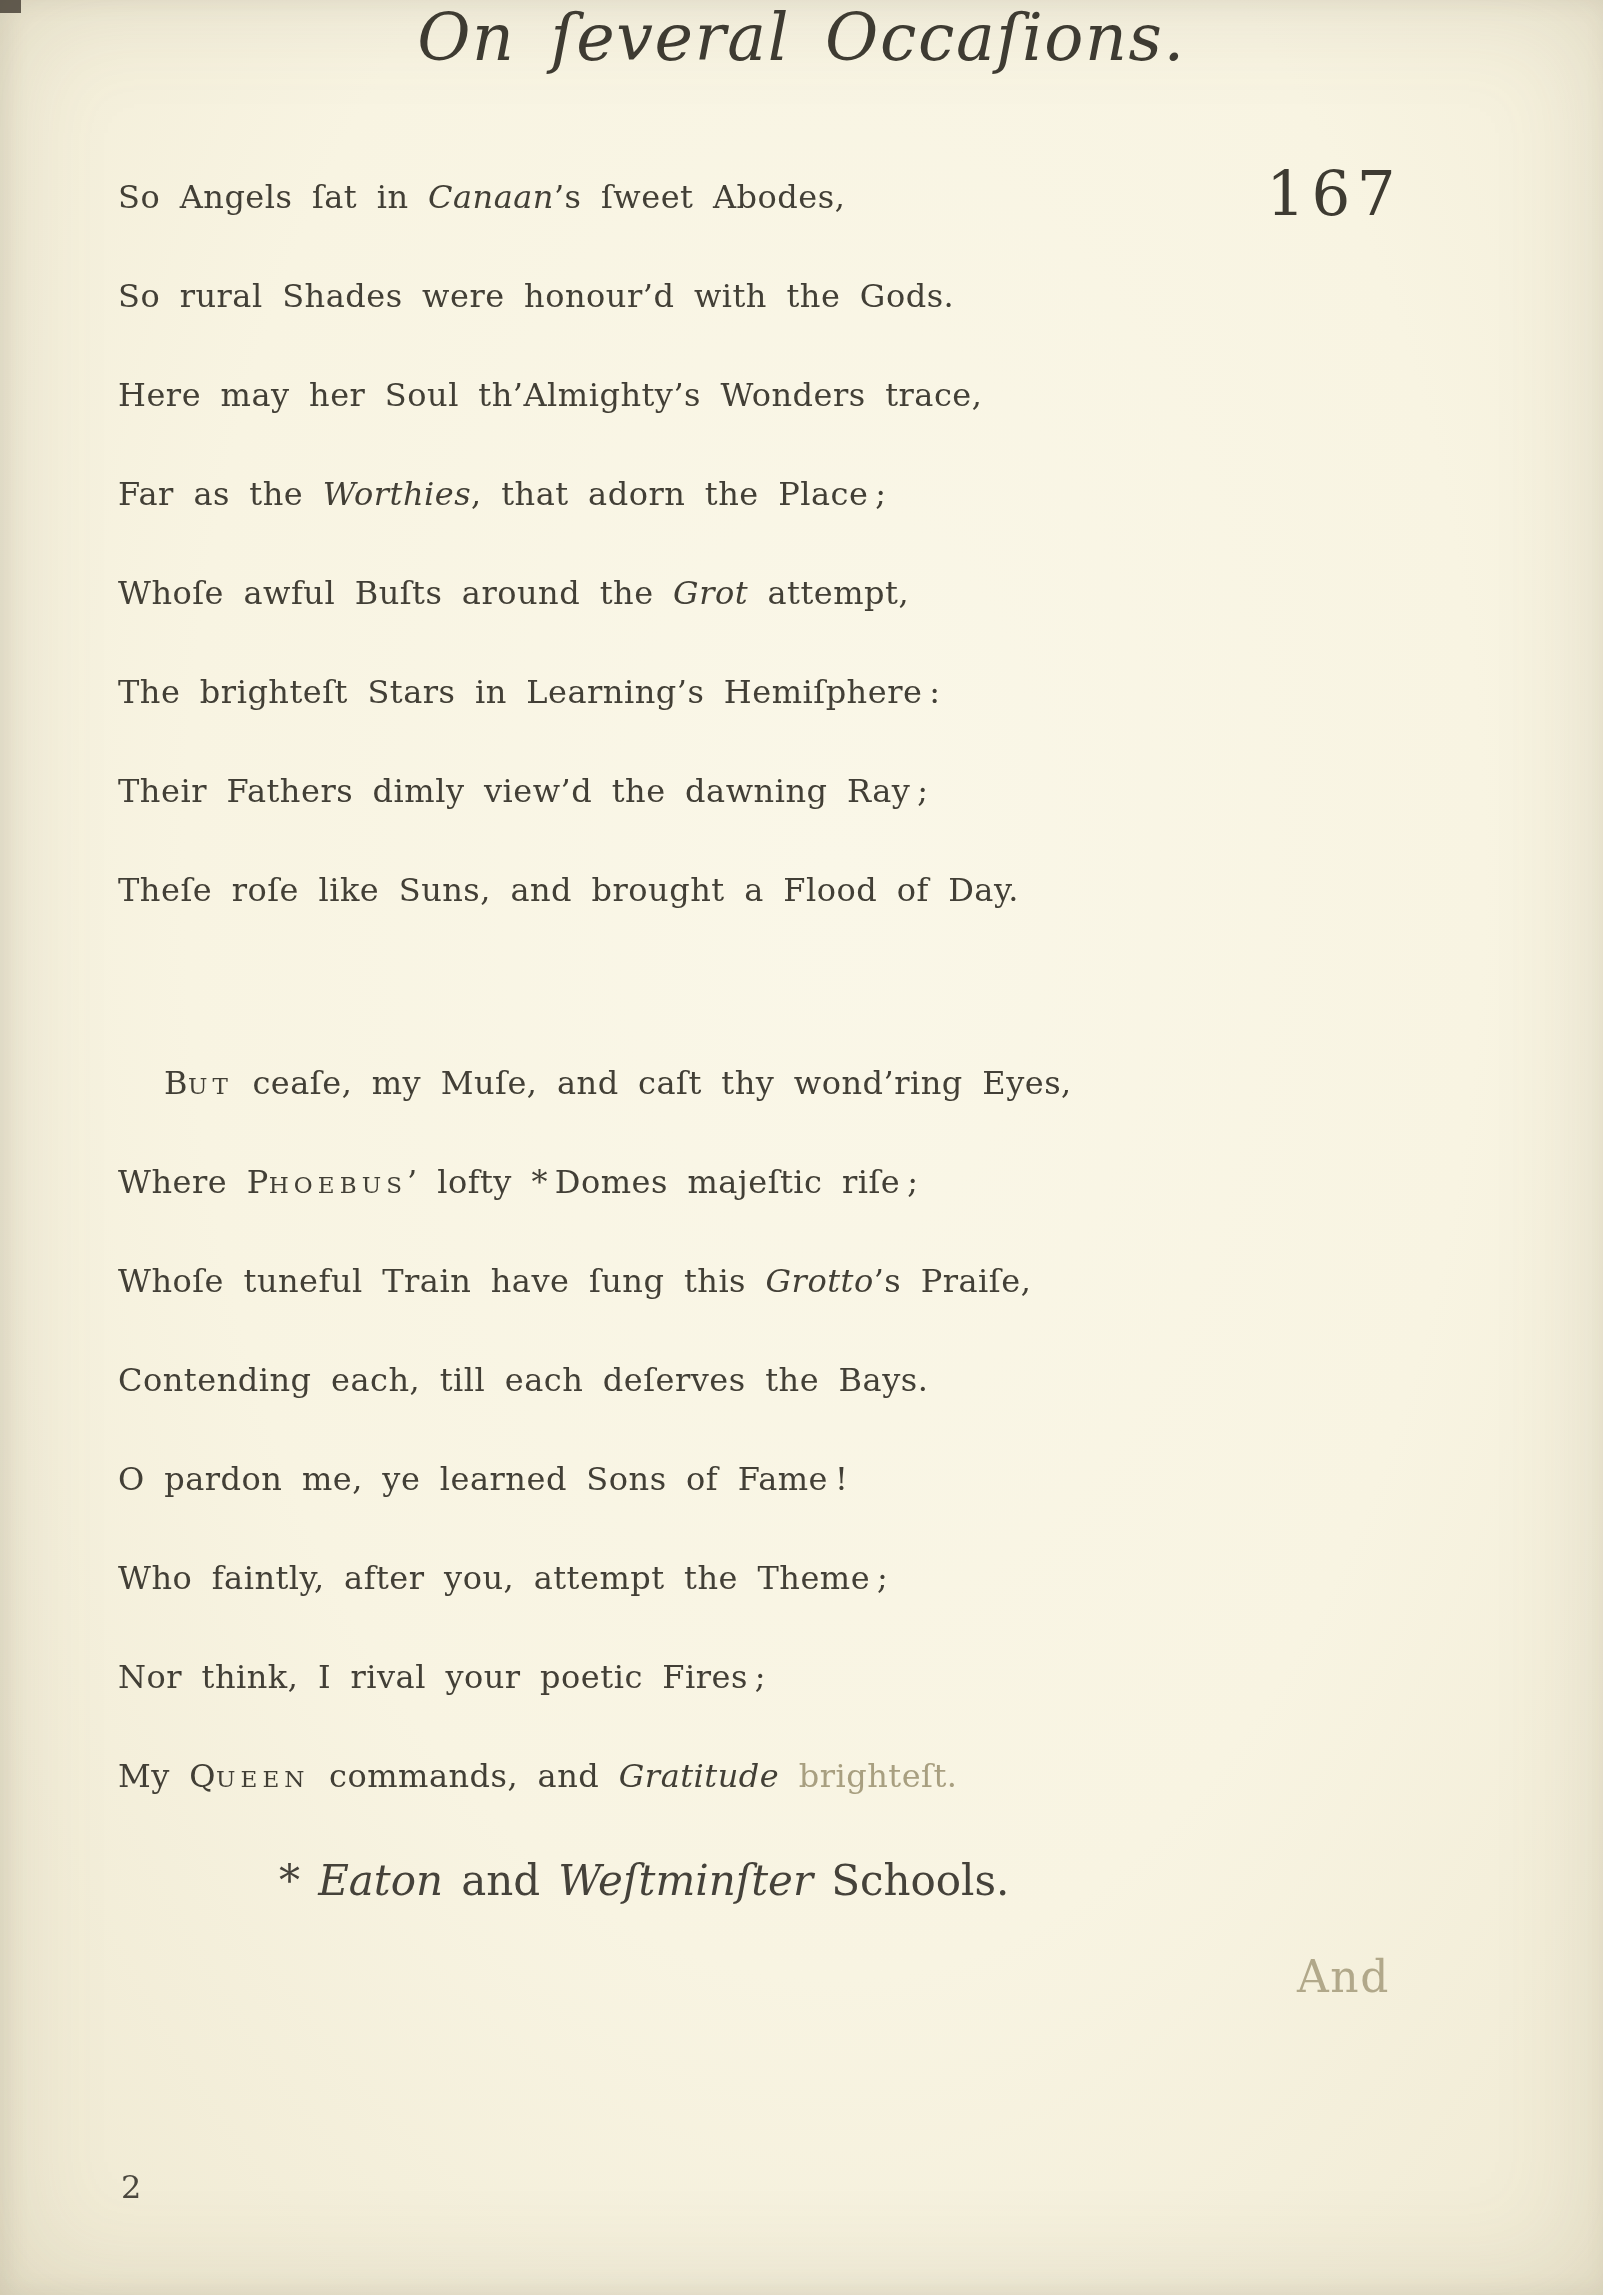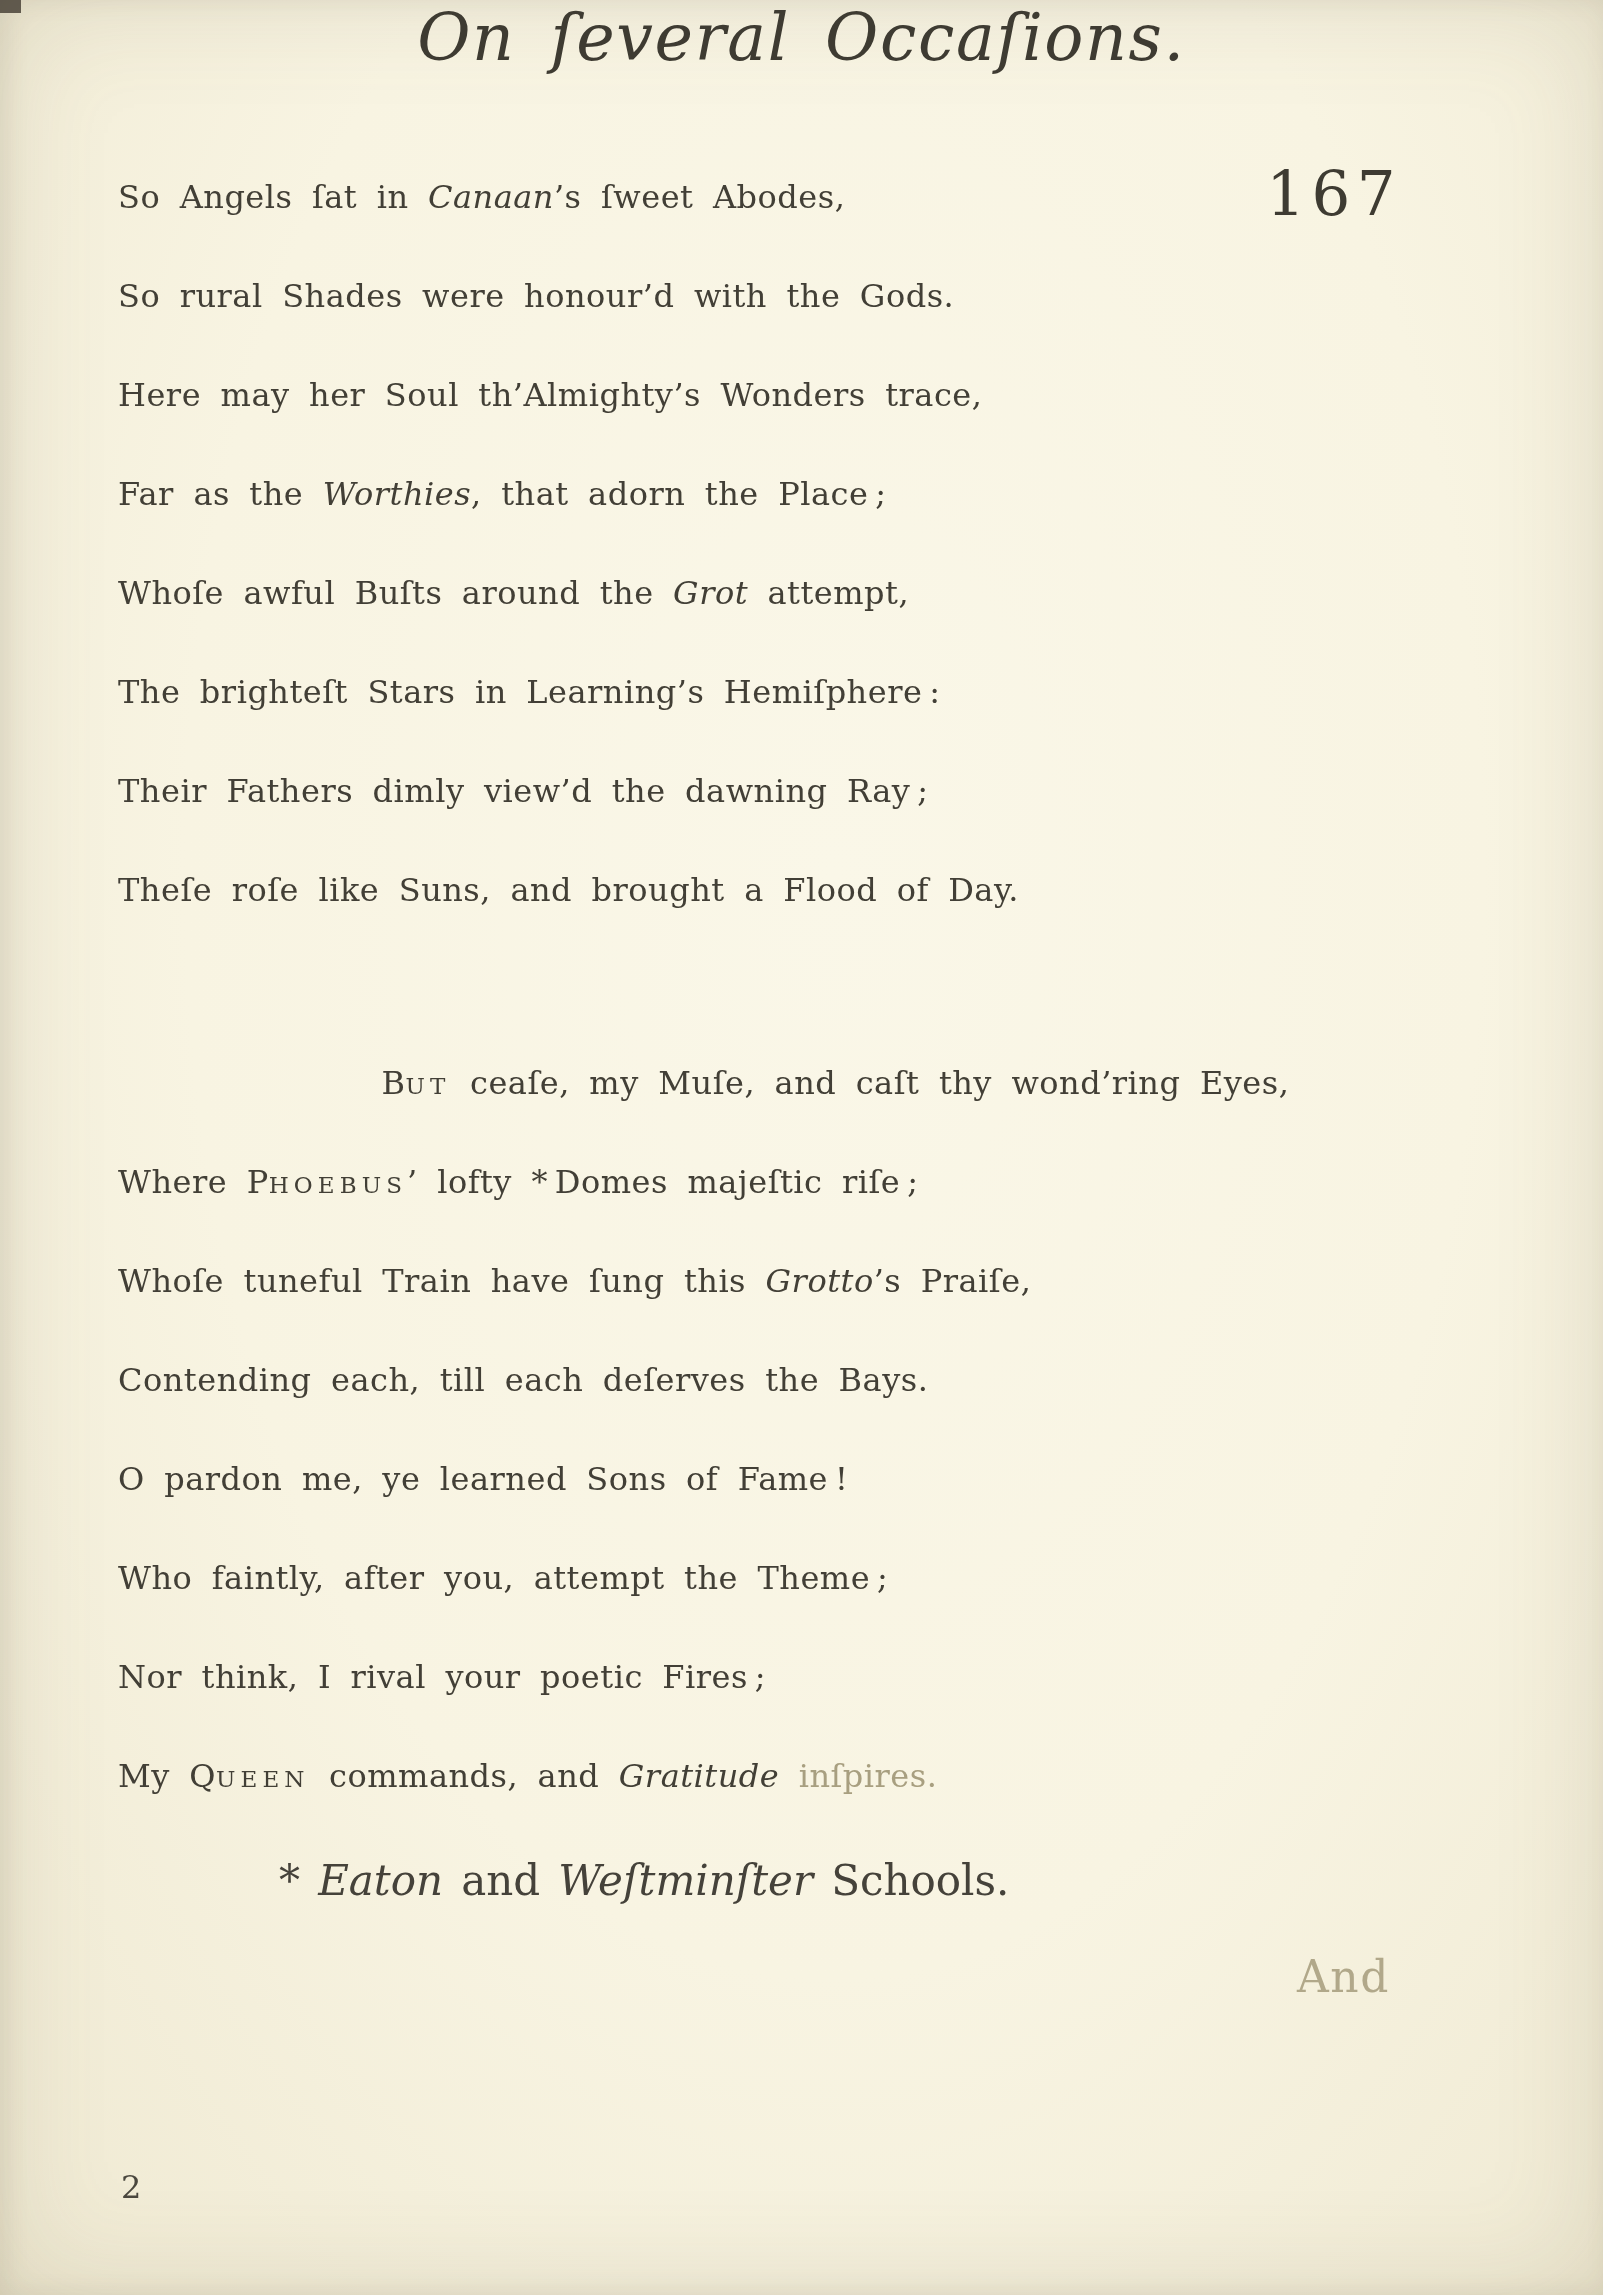--- a/index.html
+++ b/index.html
@@ -59,21 +59,20 @@
     height: 99px;
     word-spacing: 8.8px;
     letter-spacing: 0.5px;
     white-space: nowrap;
   }
   .stanza + .stanza {
     margin-top: 94px;
   }
   .indent {
     padding-left: 46px;
-    text-align: center;
   }
   .it {
     font-style: italic;
   }
   .sc {
     font-size: 0.72em;
     letter-spacing: 0.22em;
   }
   .faded {
     color: #a89f80;
@@ -123,21 +122,21 @@
         <div class="poem-line"><span>Theſe roſe like Suns, and brought a Flood of Day.</span></div>
       </div>
       <div class="stanza">
         <div class="poem-line indent"><span>B</span><span class="sc">UT</span><span> ceaſe, my Muſe, and caſt thy wond’ring Eyes,</span></div>
         <div class="poem-line"><span>Where P</span><span class="sc">HOEBUS</span><span>’ lofty * Domes majeſtic riſe ;</span></div>
         <div class="poem-line"><span>Whoſe tuneful Train have ſung this </span><span class="it">Grotto</span><span>’s Praiſe,</span></div>
         <div class="poem-line"><span>Contending each, till each deſerves the Bays.</span></div>
         <div class="poem-line"><span>O pardon me, ye learned Sons of Fame !</span></div>
         <div class="poem-line"><span>Who faintly, after you, attempt the Theme ;</span></div>
         <div class="poem-line"><span>Nor think, I rival your poetic Fires ;</span></div>
-        <div class="poem-line"><span>My Q</span><span class="sc">UEEN</span><span> commands, and </span><span class="it">Gratitude</span><span class="faded"> inſpires.</span></div>
+        <div class="poem-line"><span>My Q</span><span class="sc">UEEN</span><span> commands, and </span><span class="it">Gratitude</span><span class="faded"> brighteſt.</span></div>
       </div>
     </div>
 
   <div class="footnote"><span>* </span><span class="it">Eaton</span><span> and </span><span class="it">Weſtminſter</span><span> Schools.</span></div>
 
   <div class="catchword">And</div>
 
   <div class="signature">2</div>
 </div>
 

